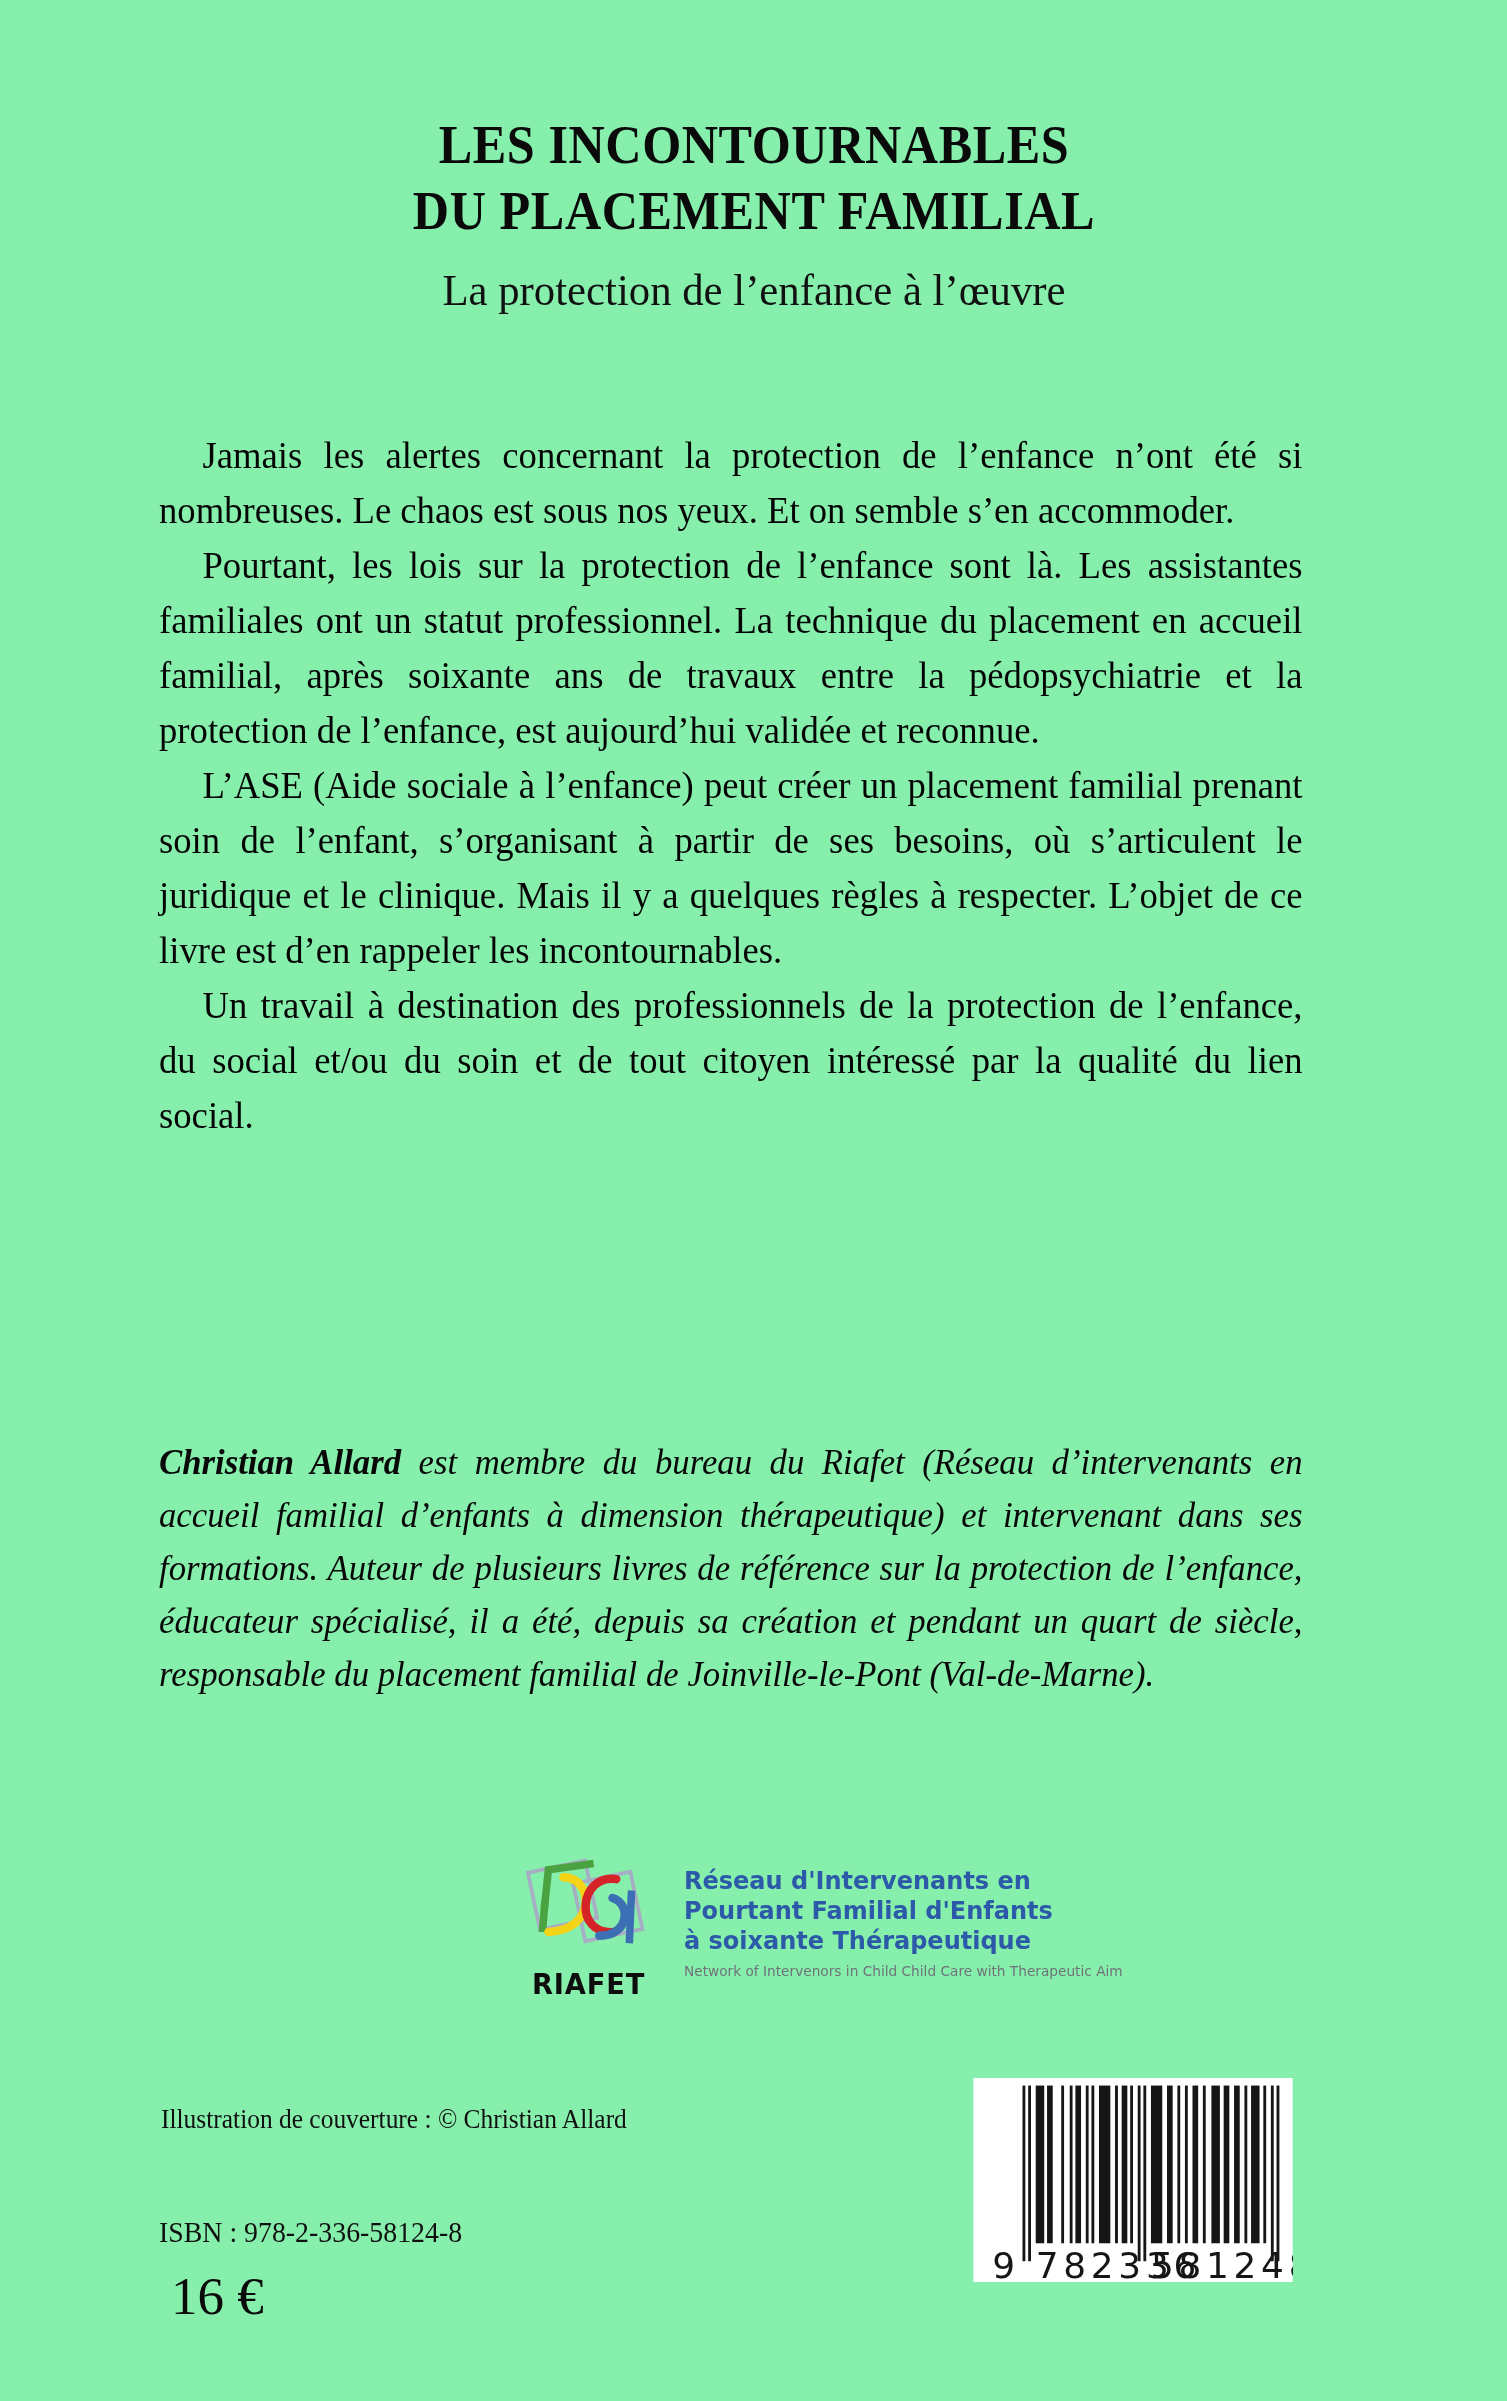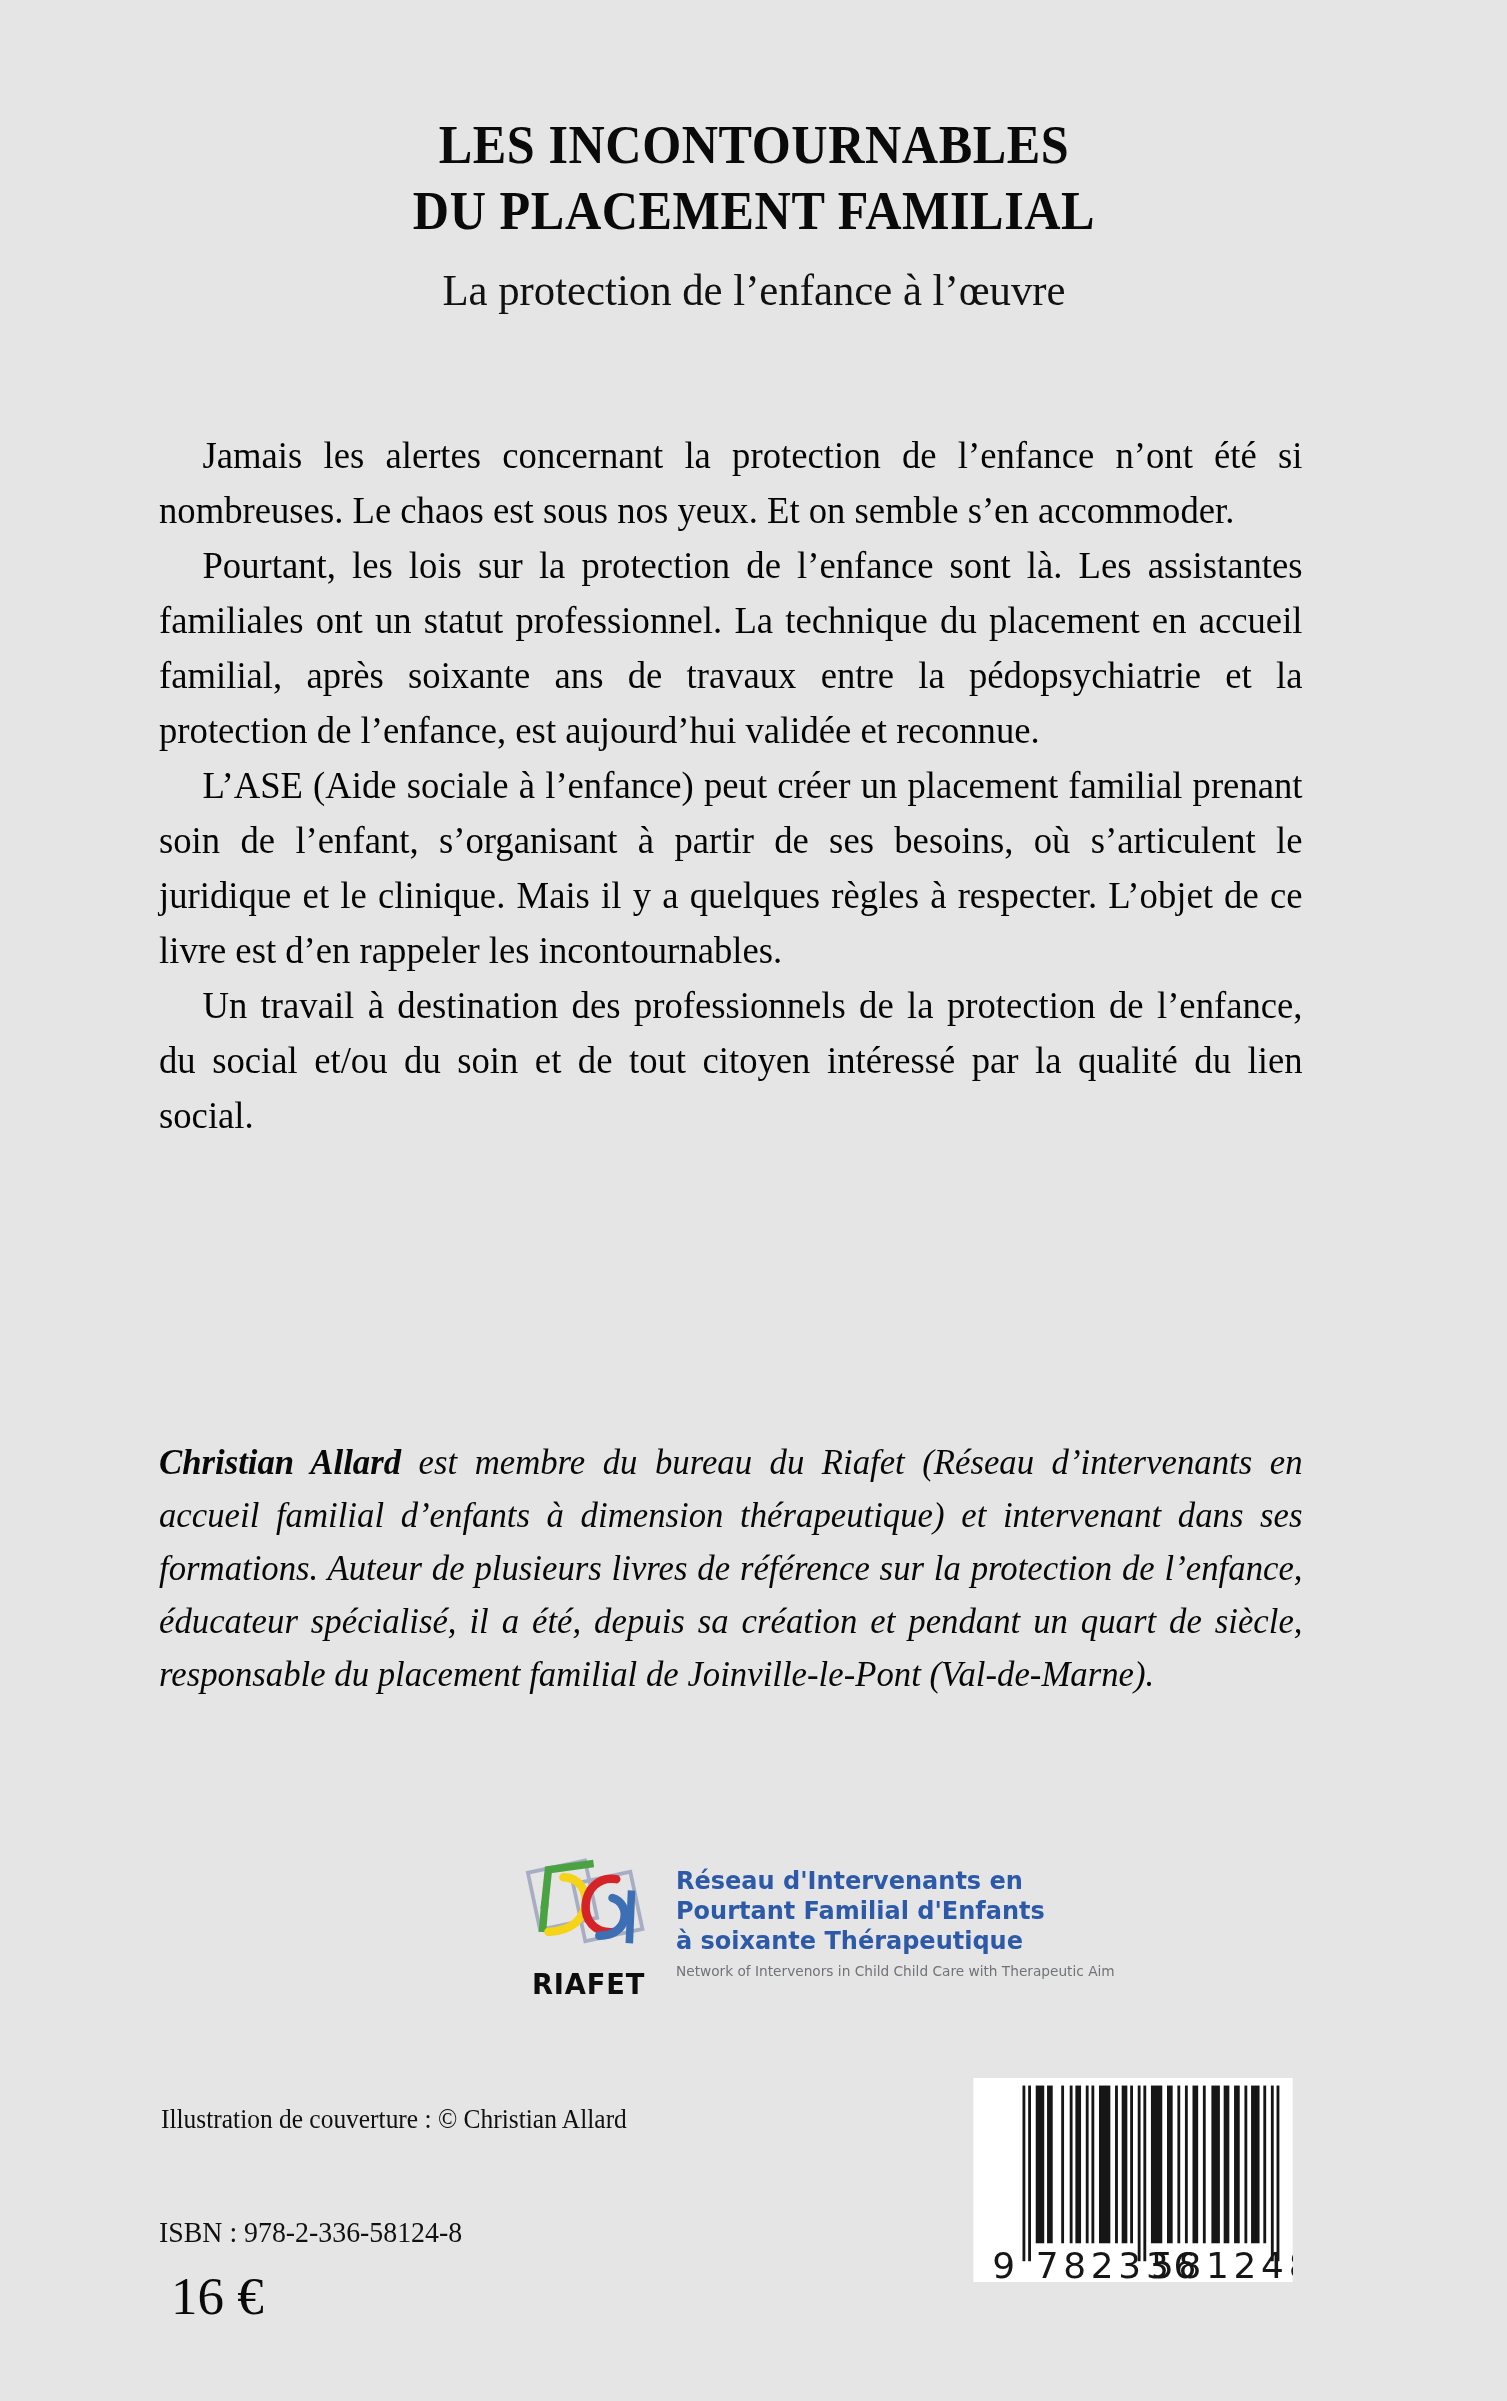--- a/index.html
+++ b/index.html
@@ -10,21 +10,21 @@
   }
   body {
     font-family: "Liberation Serif", "DejaVu Serif", serif;
     color: #000000;
   }
 
   .page {
     position: relative;
     width: 1508px;
     height: 2402px;
-    background: #e5e5e5;
+    background: #86efac;
     overflow: hidden;
     box-sizing: border-box;
   }
 
   
   .title-block {
     position: absolute;
     left: 0;
     top: 112px;
     width: 1508px;
@@ -115,21 +115,21 @@
     font-family: "DejaVu Sans", "Liberation Sans", sans-serif;
     font-weight: bold;
     font-size: 29px;
     line-height: 30px;
     letter-spacing: 0.9px;
     color: #0d0d0d;
     transform: scaleX(0.94);
     transform-origin: center bottom;
   }
   .logo-text {
-    margin-left: 22px;
+    margin-left: 30px;
     padding-top: 21px;
   }
   .logo-text .fr-line {
     font-family: "DejaVu Sans", "Liberation Sans", sans-serif;
     font-weight: bold;
     font-size: 24px;
     line-height: 30px;
     color: #2d5aa8;
     white-space: nowrap;
   }

